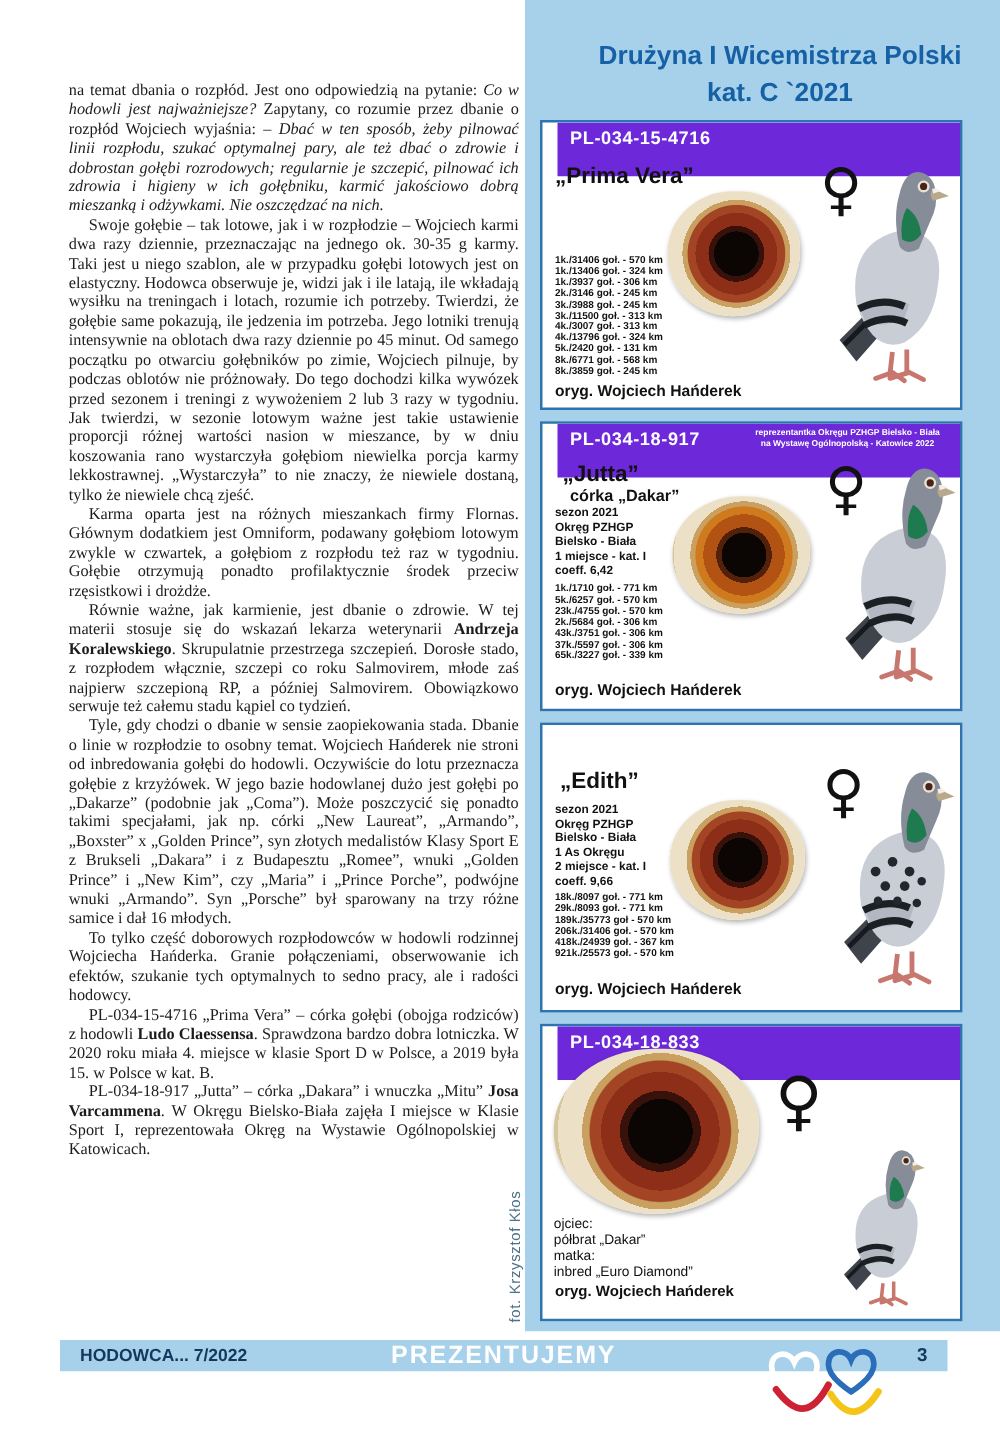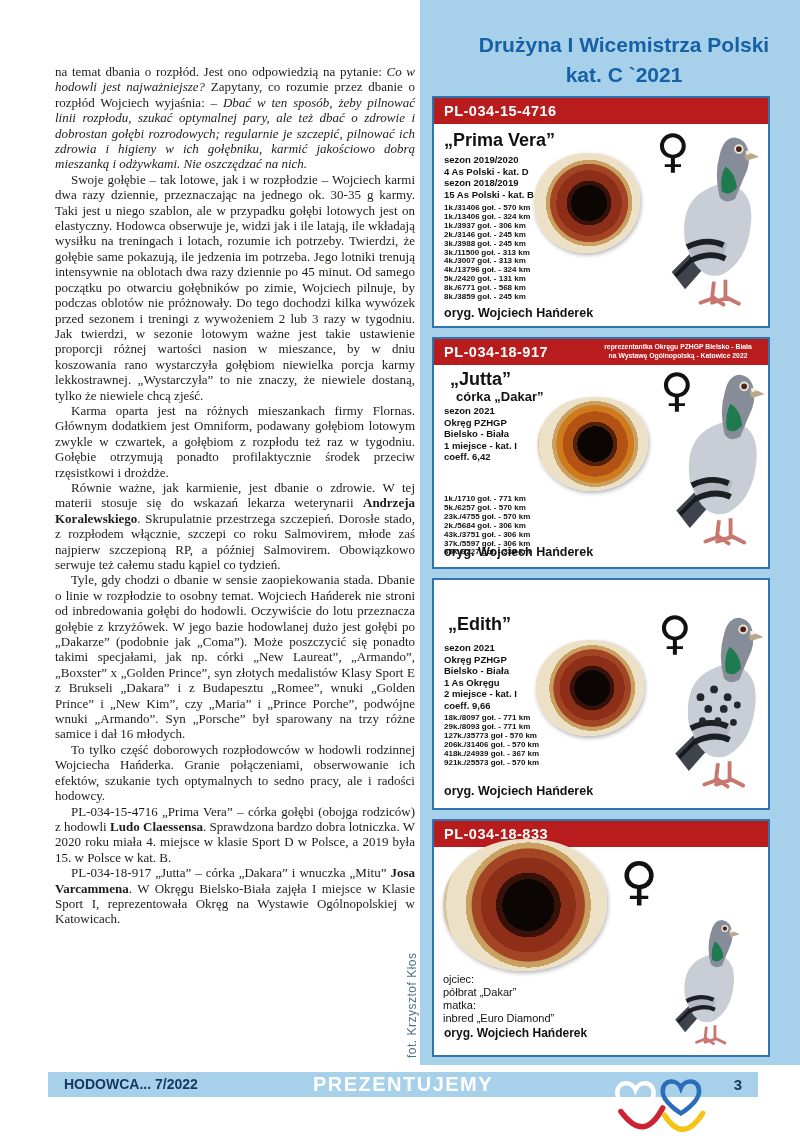--- a/index.html
+++ b/index.html
@@ -20,21 +20,21 @@
   .panel-title{position:absolute;top:30px;left:0;width:100%;text-align:center;
                color:#1661a6;font-weight:bold;font-size:21px;line-height:30px;}
 
   
   .card{position:absolute;left:12px;width:338px;background:#ffffff;
         border:2px solid #2f74ae;box-sizing:border-box;overflow:hidden;}
   .card1{top:96px;height:232px;}
   .card2{top:337px;height:232px;}
   .card3{top:578px;height:232px;}
   .card4{top:819px;height:238px;}
-  .card-header{position:absolute;top:0;left:0;right:0;height:26px;background:#b91c1c;}
+  .card-header{position:absolute;top:0;left:12px;right:0;height:43px;background:#6d28d9;}
   .card-ring{position:absolute;left:10px;top:0;line-height:26px;color:#ffffff;
              font-weight:bold;font-size:14.5px;letter-spacing:.5px;}
   .card-note{position:absolute;right:5px;top:4px;text-align:center;color:#ffffff;
              font-weight:bold;font-size:6.8px;line-height:8.5px;width:170px;}
   .pigeon-name{position:absolute;left:10px;font-weight:bold;font-size:18px;color:#111;}
   .pigeon-subname{position:absolute;left:22px;font-weight:bold;font-size:13px;color:#111;}
   .card-info{position:absolute;left:10px;font-weight:bold;font-size:9.5px;line-height:11.5px;color:#111;}
   .card-results{position:absolute;left:10px;font-weight:bold;font-size:8px;line-height:8.9px;color:#111;}
   .card-origin{position:absolute;left:10px;font-weight:bold;font-size:12.5px;color:#111;}
   .pedigree{position:absolute;left:9px;font-weight:normal;font-size:11px;line-height:13px;color:#111;}
@@ -122,26 +122,20 @@
             <circle cx="74" cy="110" r="3" fill="#23262c"></circle>
         </g>
         <path d="M58 72 Q52 48 58 28 Q62 10 74 10 Q86 12 88 26 Q90 38 84 50 Q78 64 74 74 Q64 80 58 72 Z" fill="#868d99"></path>
         <path d="M60 66 Q58 50 64 40 Q74 46 76 62 Q68 72 60 66 Z" fill="#1e7a4f"></path>
         <circle cx="78" cy="22" r="4" fill="#4a241a" stroke="#e8e2d4" stroke-width="2"></circle>
         <path d="M86 24 L99 30 L86 34 Q82 29 86 24 Z" fill="#b8a88c"></path>
         <path d="M85 24 Q90 23 92 26 L86 28 Z" fill="#f3efe6"></path>
       </svg>
     </div>
     <div class="pigeon-name" style="top:32px;">„Prima Vera”</div>
-    <div class="card-info" style="top:56px;">
-        <div>sezon 2019/2020</div>
-        <div>4 As Polski - kat. D</div>
-        <div>sezon 2018/2019</div>
-        <div>15 As Polski - kat. B</div>
-      </div>
     <div class="card-results" style="top:106px;">
         <div>1k./31406 goł. - 570 km</div>
         <div>1k./13406 goł. - 324 km</div>
         <div>1k./3937 goł. - 306 km</div>
         <div>2k./3146 goł. - 245 km</div>
         <div>3k./3988 goł. - 245 km</div>
         <div>3k./11500 goł. - 313 km</div>
         <div>4k./3007 goł. - 313 km</div>
         <div>4k./13796 goł. - 324 km</div>
         <div>5k./2420 goł. - 131 km</div>
@@ -180,21 +174,21 @@
     </div>
     <div class="pigeon-name" style="top:30px;left:16px;">„Jutta”</div>
     <div class="pigeon-subname" style="top:50px;">córka „Dakar”</div>
     <div class="card-info" style="top:66px;">
         <div>sezon 2021</div>
         <div>Okręg PZHGP</div>
         <div>Bielsko - Biała</div>
         <div>1 miejsce - kat. I</div>
         <div>coeff. 6,42</div>
       </div>
-    <div class="card-results" style="top:128px;margin-top:28px;">
+    <div class="card-results" style="top:128px;">
         <div>1k./1710 goł. - 771 km</div>
         <div>5k./6257 goł. - 570 km</div>
         <div>23k./4755 goł. - 570 km</div>
         <div>2k./5684 goł. - 306 km</div>
         <div>43k./3751 goł. - 306 km</div>
         <div>37k./5597 goł. - 306 km</div>
         <div>65k./3227 goł. - 339 km</div>
       </div>
     <div class="card-origin" style="top:206px;">oryg. Wojciech Hańderek</div>
   </div>
@@ -235,21 +229,21 @@
         <div>sezon 2021</div>
         <div>Okręg PZHGP</div>
         <div>Bielsko - Biała</div>
         <div>1 As Okręgu</div>
         <div>2 miejsce - kat. I</div>
         <div>coeff. 9,66</div>
       </div>
     <div class="card-results" style="top:134px;">
         <div>18k./8097 goł. - 771 km</div>
         <div>29k./8093 goł. - 771 km</div>
-        <div>127k./35773 goł - 570 km</div>
+        <div>189k./35773 goł - 570 km</div>
         <div>206k./31406 goł. - 570 km</div>
         <div>418k./24939 goł. - 367 km</div>
         <div>921k./25573 goł. - 570 km</div>
       </div>
     <div class="card-origin" style="top:204px;">oryg. Wojciech Hańderek</div>
   </div>
 
   <div class="card card4">
     <div class="card-header">
       <span class="card-ring">PL-034-18-833</span>

